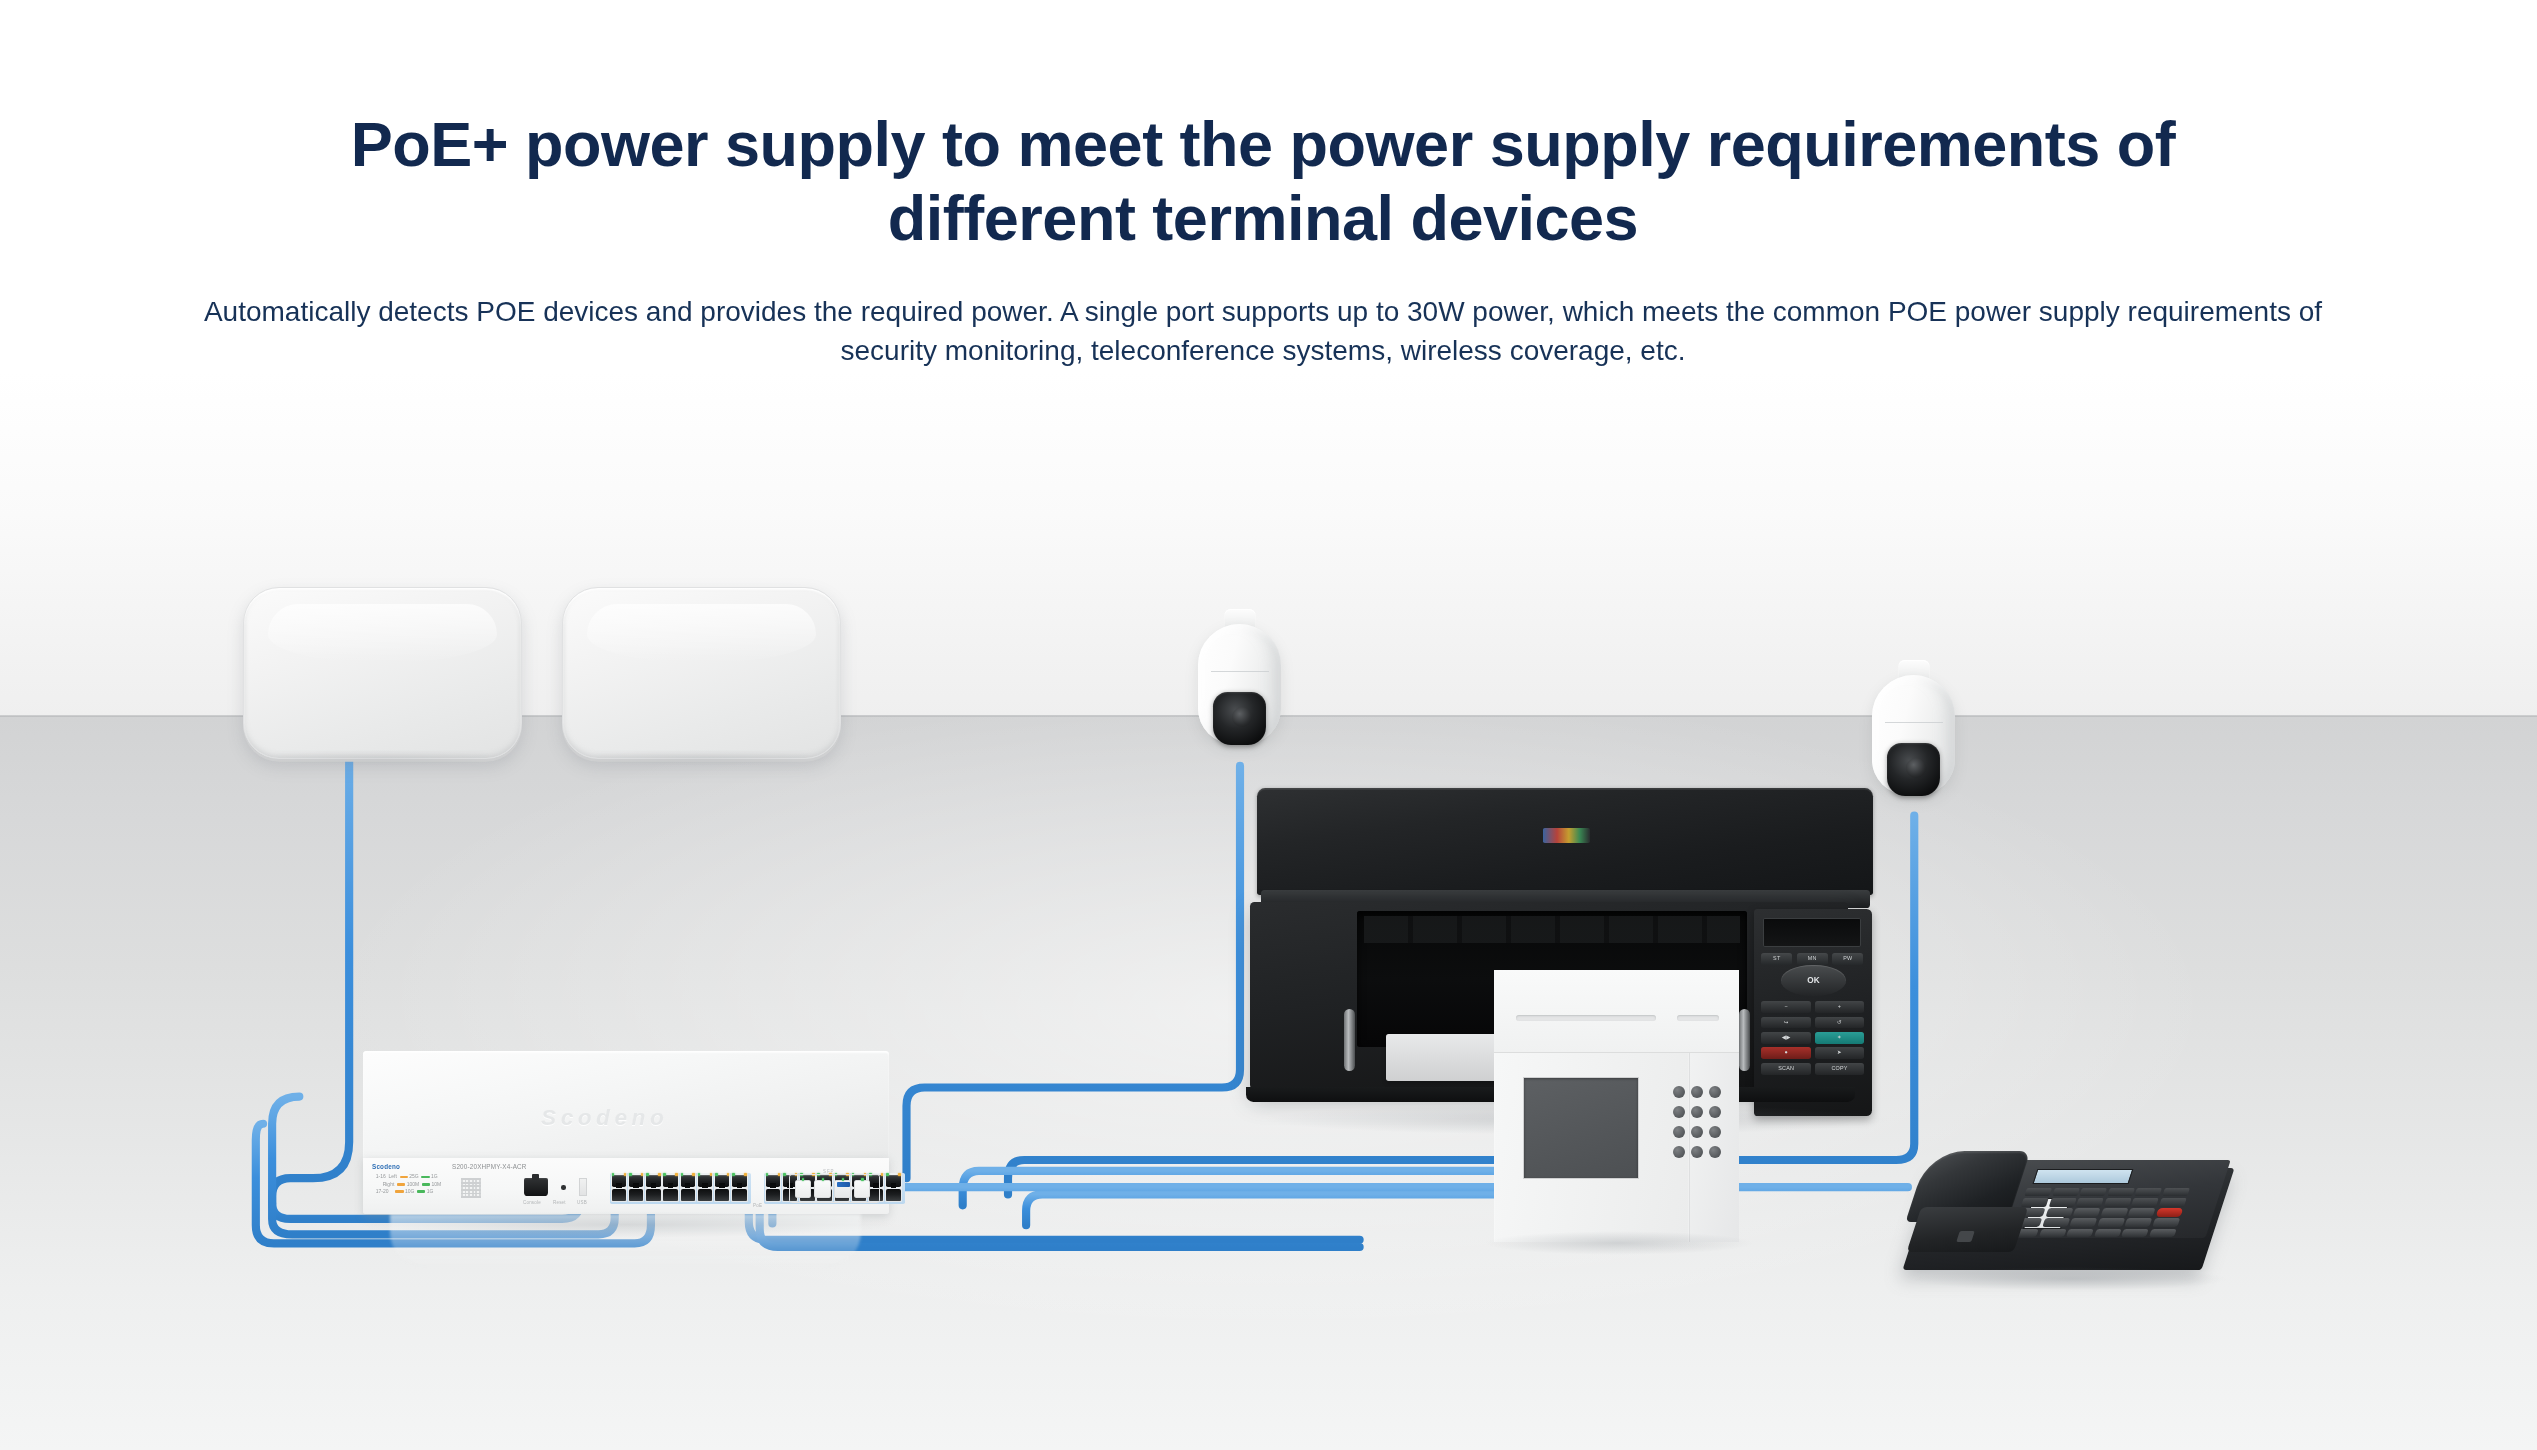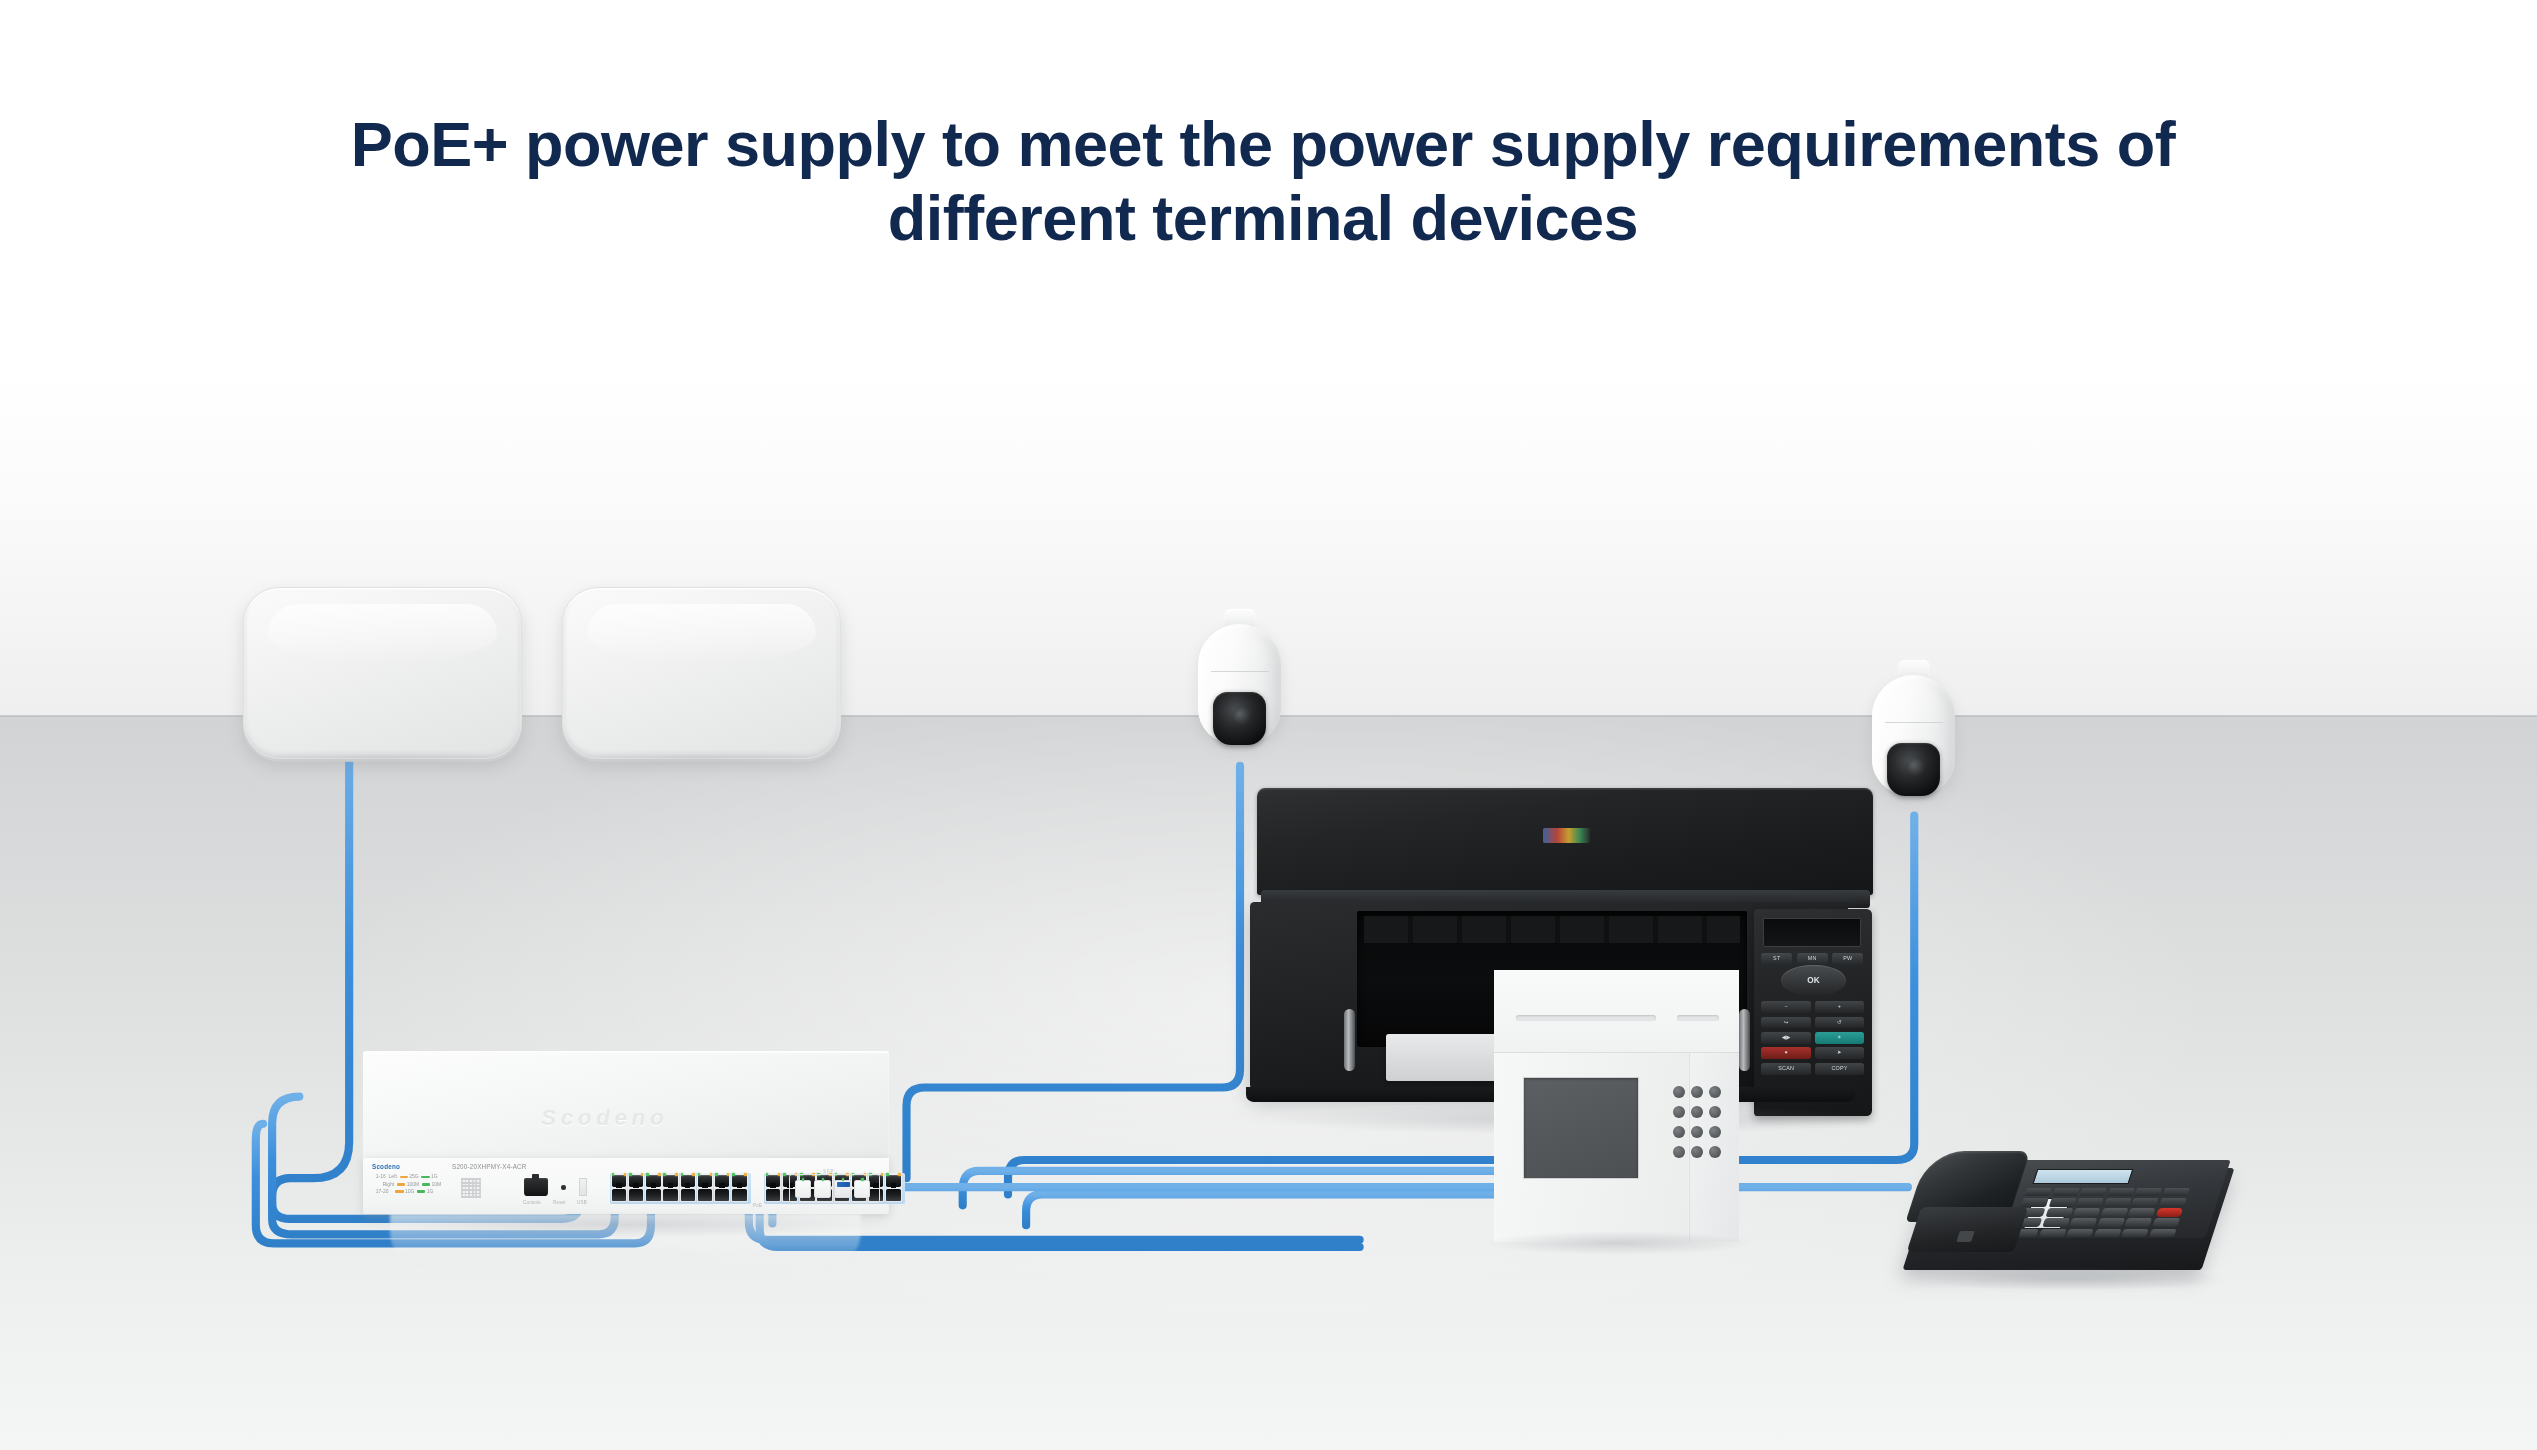--- a/index.html
+++ b/index.html
@@ -418,20 +418,21 @@
 
 <div id="stage">
 
   <div class="bg-wall"></div>
   <div class="bg-floor"></div>
   <div class="bg-floorline"></div>
   <div class="bg-vignette"></div>
 
   <div class="header">
     <div class="title">PoE+ power supply to meet the power supply requirements of different terminal devices</div>
+    <div class="subtitle">Automatically detects POE devices and provides the required power. A single port supports up to 30W power, which meets the common POE power supply requirements of security monitoring, teleconference systems, wireless coverage, etc.</div>
   </div>
 
   <svg id="cables" viewBox="0 0 2800 1600">
     <defs>
       <linearGradient id="cg" x1="0" y1="0" x2="0" y2="1">
         <stop offset="0%" stop-color="#6fb0e8"></stop>
         <stop offset="45%" stop-color="#3c8fdc"></stop>
         <stop offset="100%" stop-color="#2f7fc9"></stop>
       </linearGradient>
     </defs>

